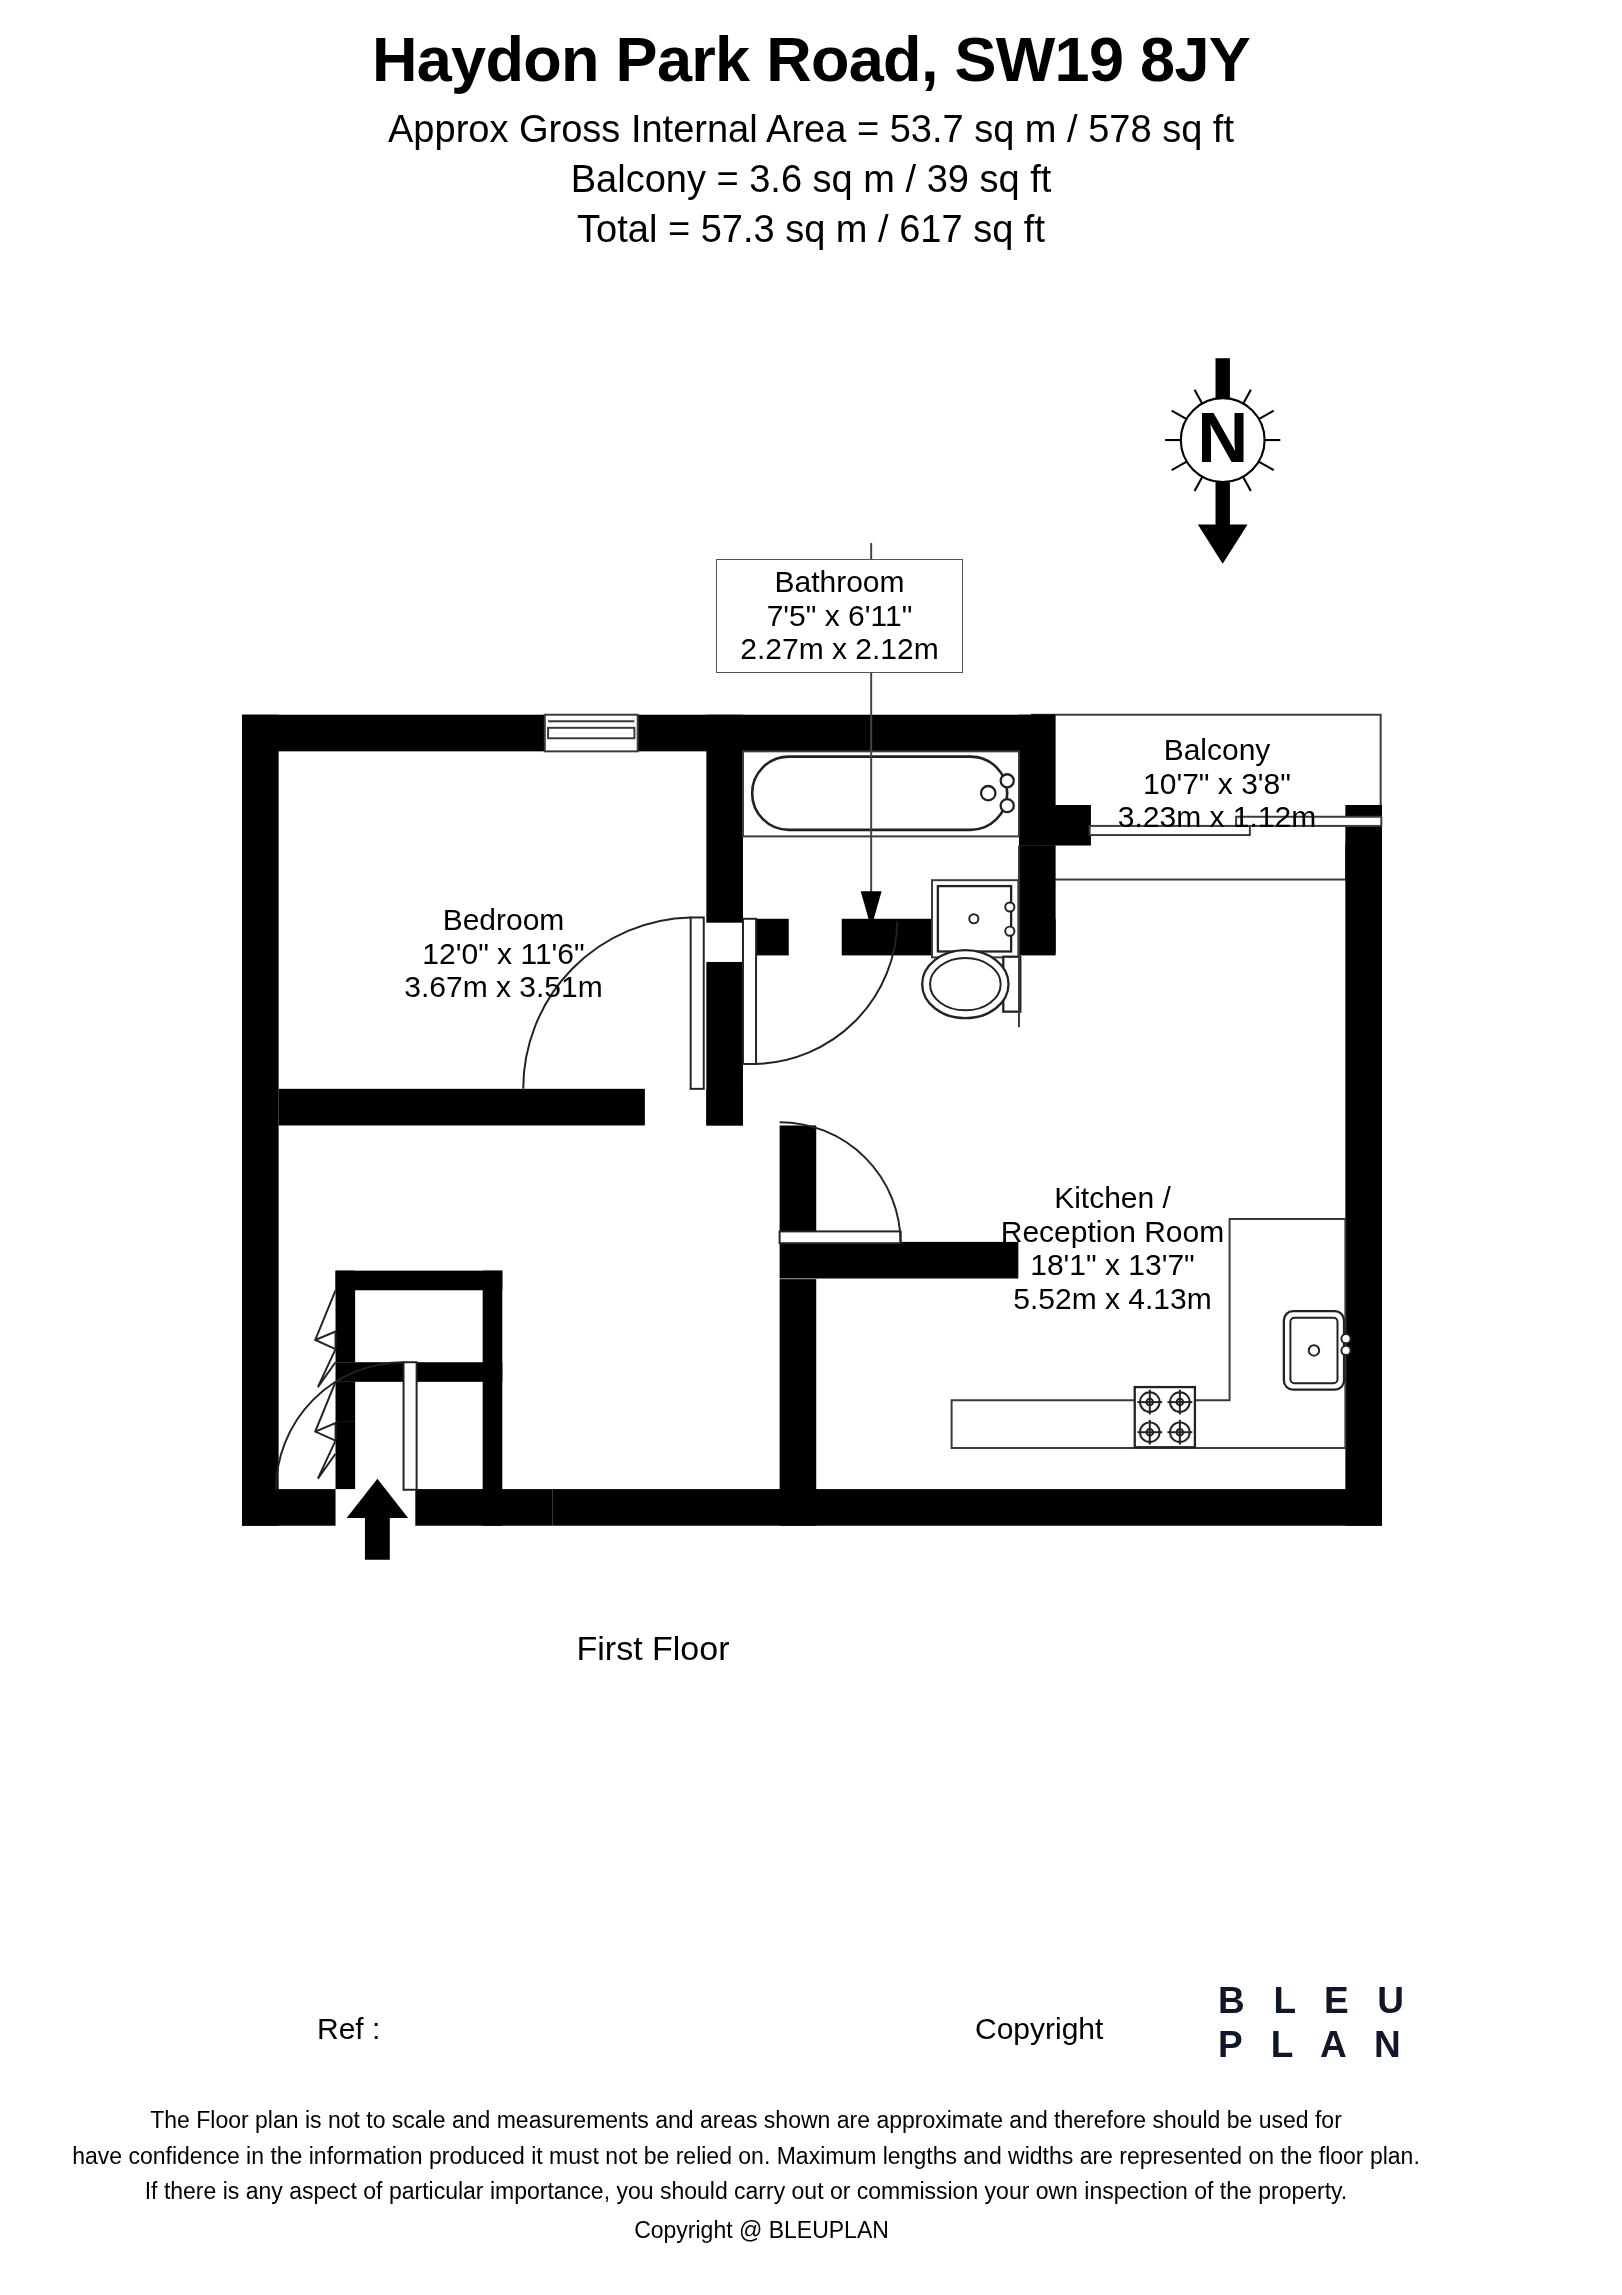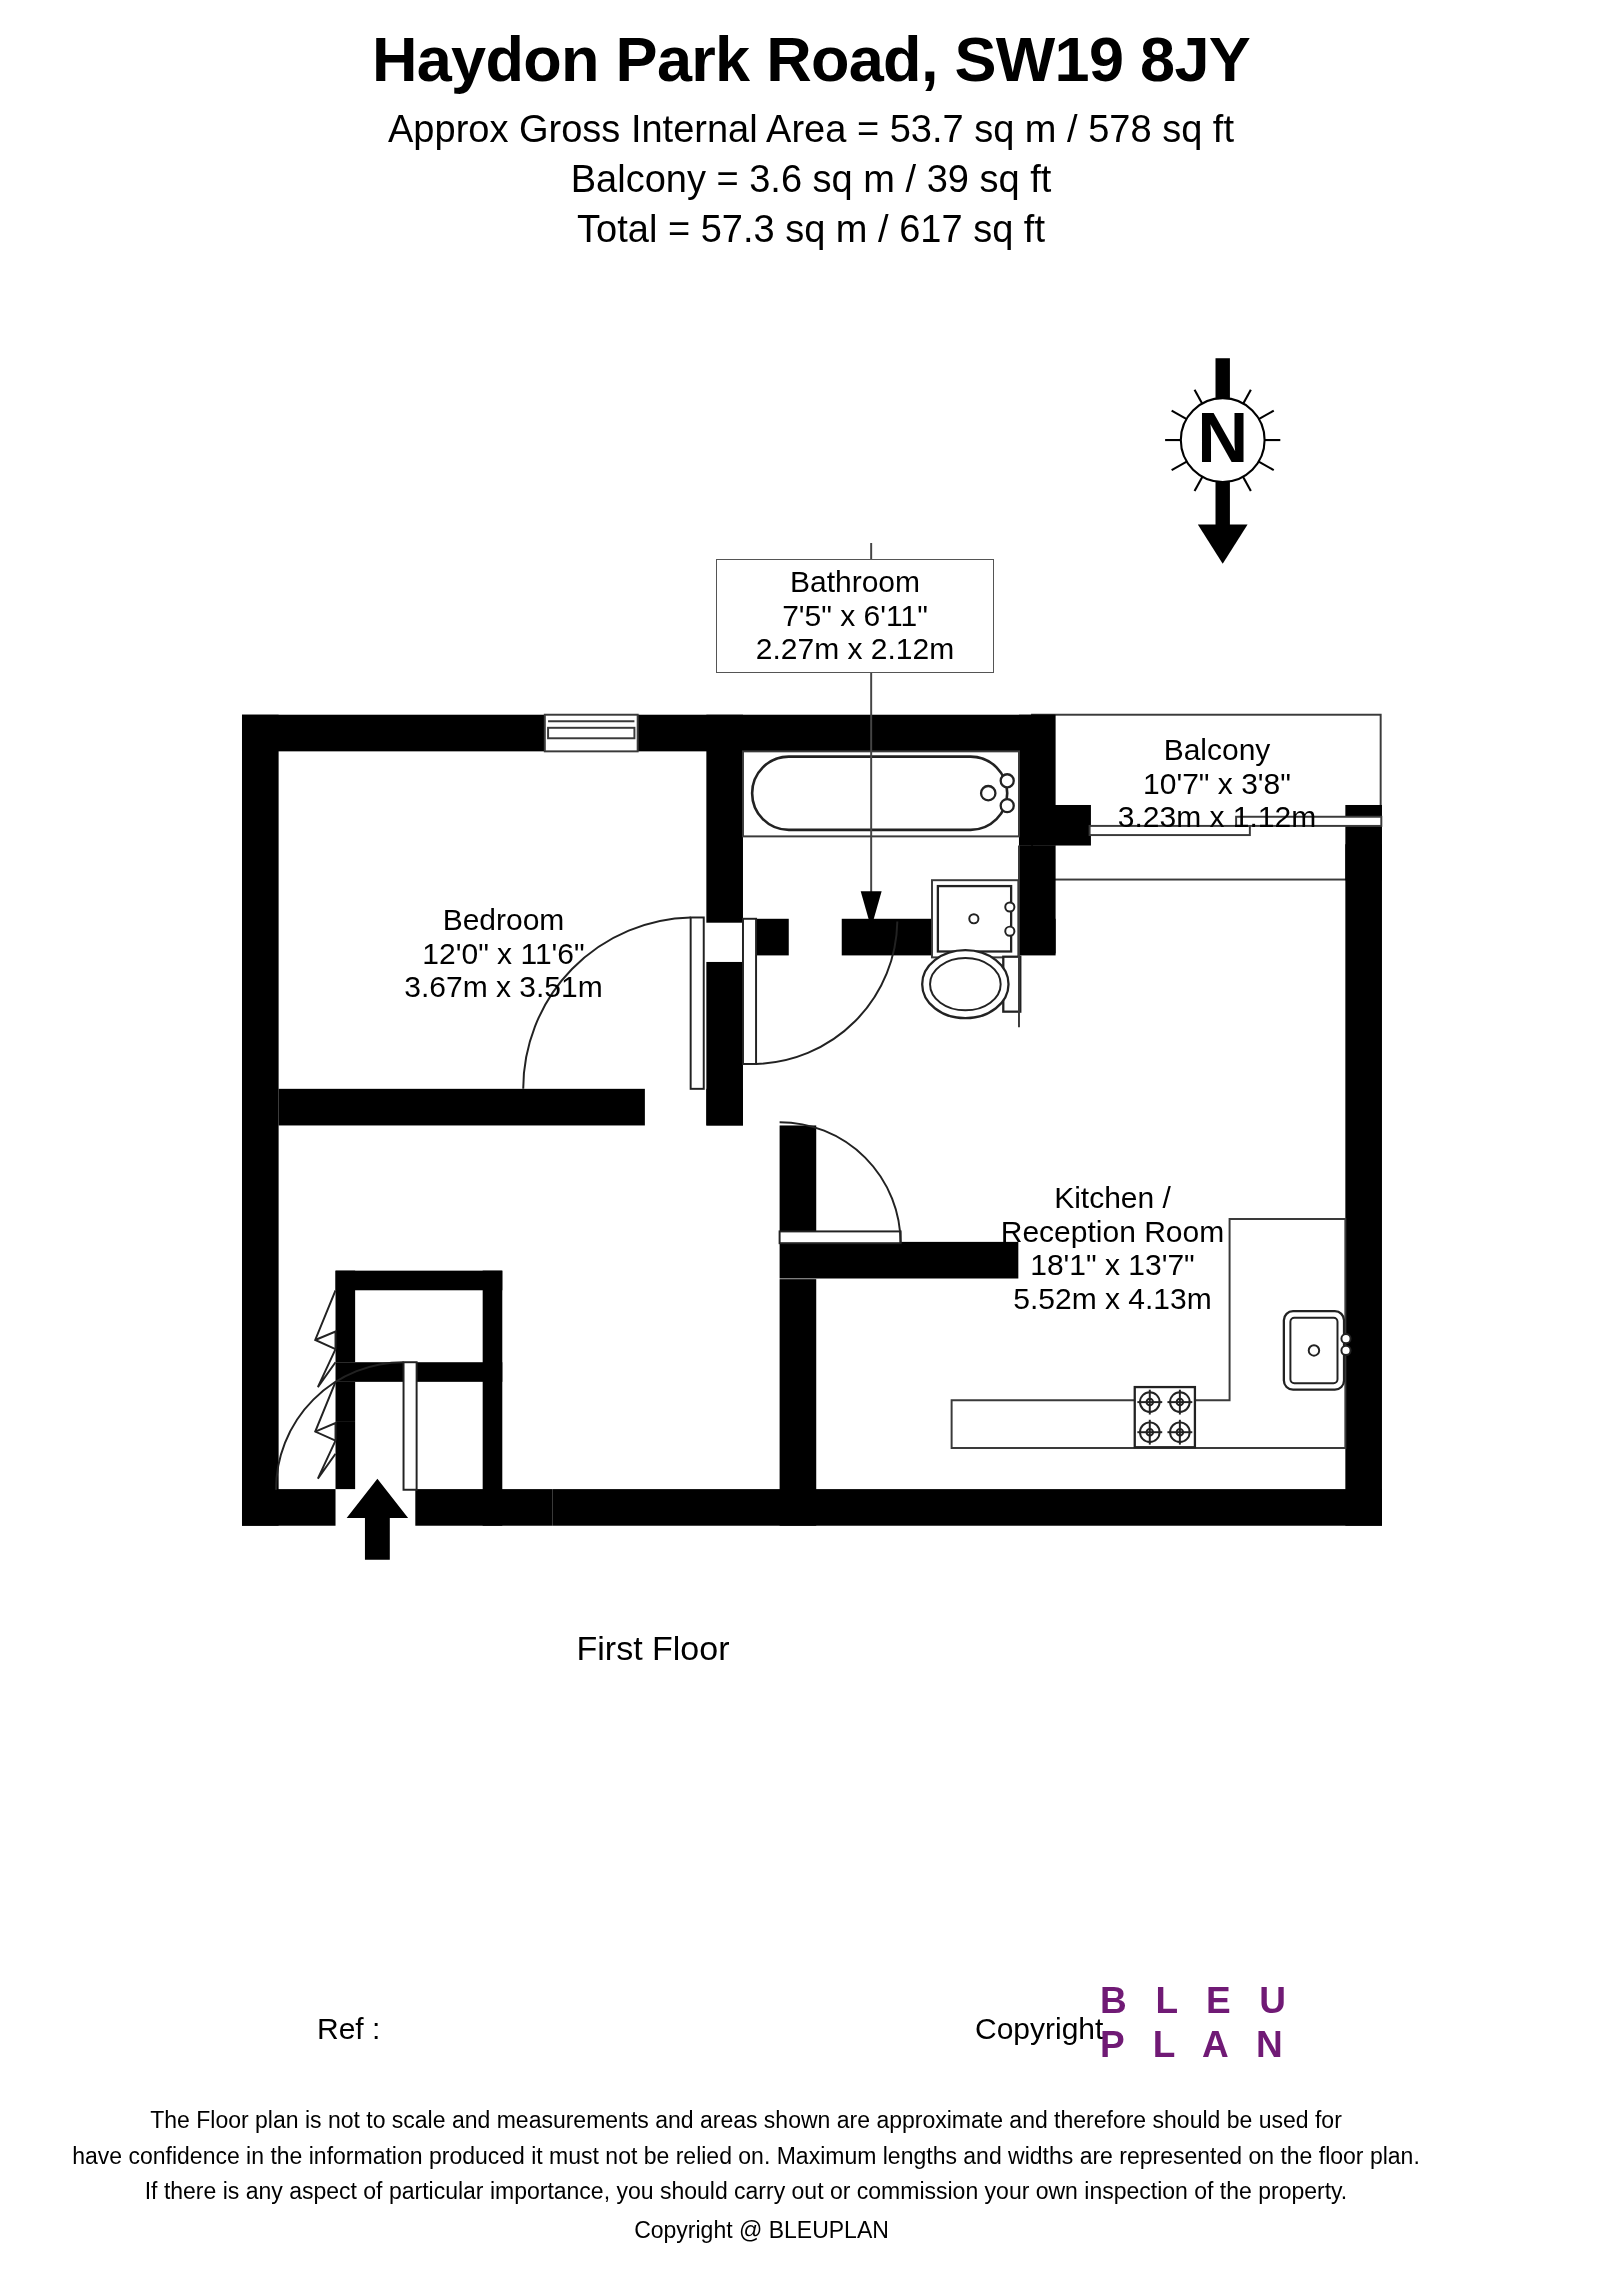--- a/index.html
+++ b/index.html
@@ -71,21 +71,21 @@
     white-space: nowrap;
     color: #000;
   }
   .room-label .rl-name { display: block; }
   .room-label .rl-imp  { display: block; }
   .room-label .rl-met  { display: block; }
 
   #label-bathroom {
     left: 716px;
     top: 559px;
-    width: 278px;
+    width: 247px;
     border: 1.3px solid #555;
     background: #fff;
     padding: 5.2px 0 6.5px 0;
     box-sizing: border-box;
   }
   #label-bedroom  { left: 363px;  top: 903px; width: 281px; }
   #label-balcony  { left: 1086px; top: 733px; width: 262px; }
   #label-kitchen  { left: 975px; top: 1181px; width: 275px; }
 
   #label-floor {
@@ -112,24 +112,24 @@
     font-size: 30px;
   }
   .copyright-word {
     position: absolute;
     left: 975px;
     top: 19.6px;
     font-size: 30px;
   }
   .logo {
     position: absolute;
-    left: 1100px;
+    left: 1218px;
     top: -13px;
     width: 196px;
-    color: #701a75;
+    color: #0f172a;
     font-weight: bold;
     font-size: 37px;
     letter-spacing: 9.2px;
     line-height: 1.18;
   }
   .logo div { white-space: nowrap; }
 
   .disclaimer {
     position: absolute;
     top: 2103px;

